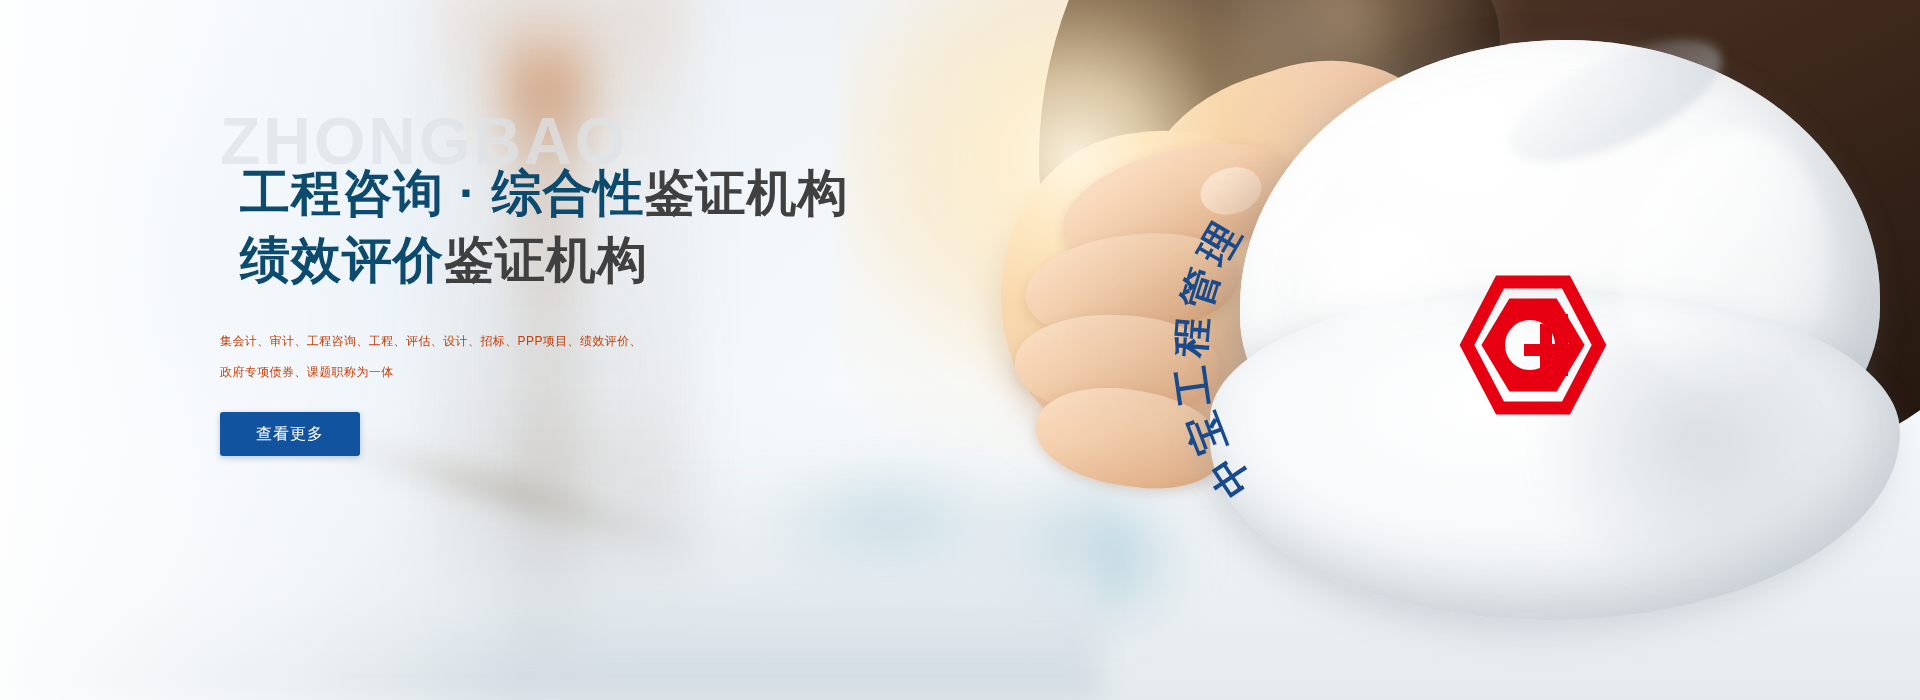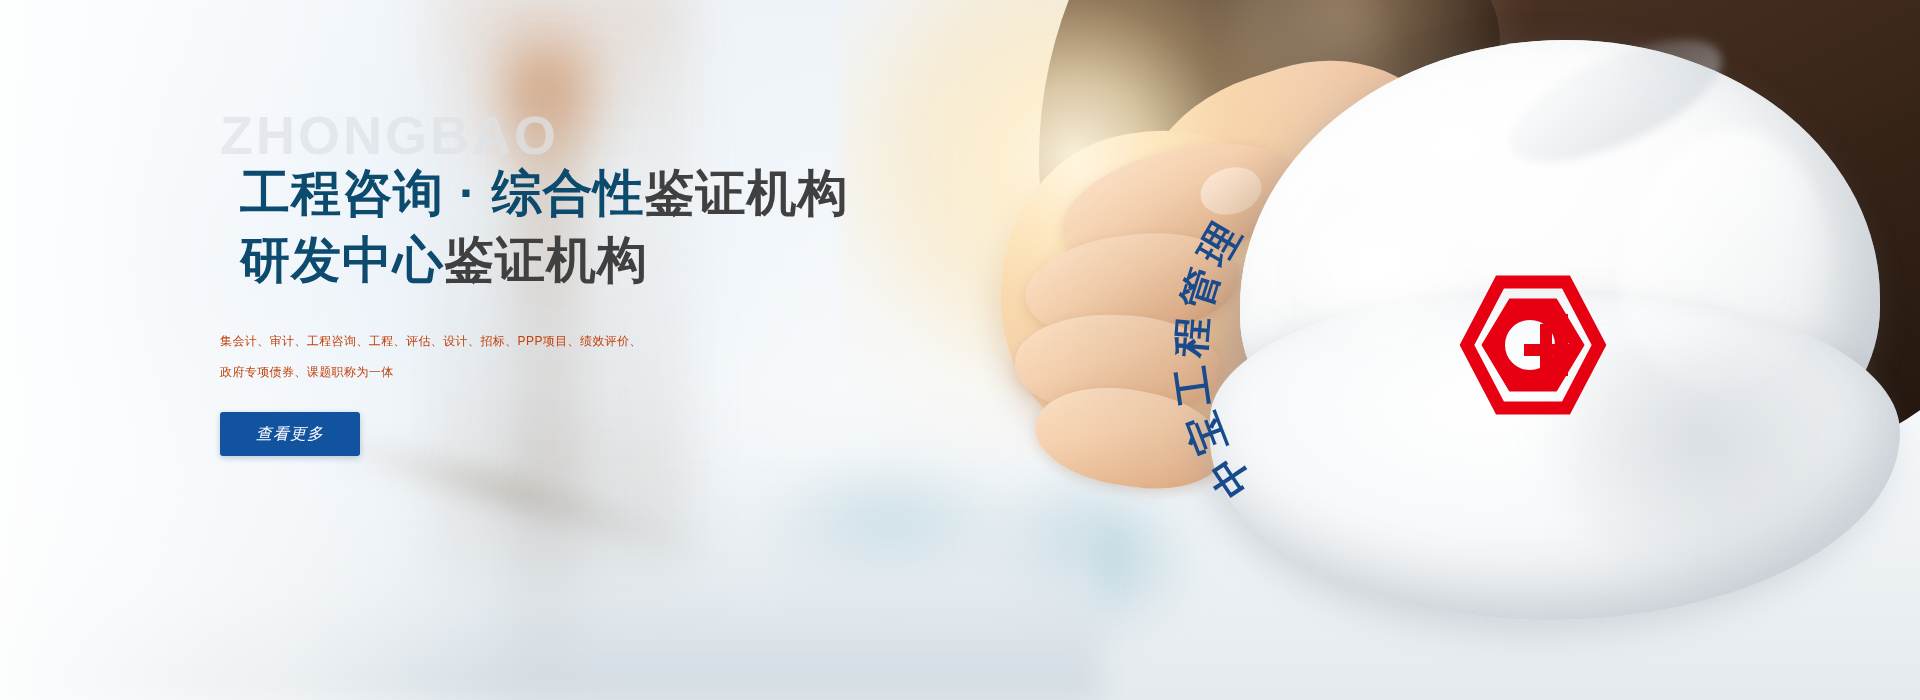--- a/index.html
+++ b/index.html
@@ -218,21 +218,21 @@
   .brand-arc text{
     font-family:"DejaVu Sans","Liberation Sans",sans-serif;
     font-weight:bold;font-size:40px;fill:#184a8c;letter-spacing:6px;
   }
 
   
   .content{position:absolute;left:220px;top:108px;width:760px;z-index:30;}
 
   .watermark{
     position:absolute;left:0;top:0;
-    font-size:54px;font-weight:bold;letter-spacing:3px;
+    font-size:66px;font-weight:bold;letter-spacing:3px;
     color:#dfe3e7;opacity:.72;line-height:1;
     white-space:nowrap;user-select:none;
   }
 
   .headline{position:relative;margin-top:52px;}
   .hl-line{
     font-size:50px;font-weight:bold;line-height:1.34;white-space:nowrap;
     letter-spacing:1px;
   }
   .hl-blue{color:#0c4a6e;margin-left:20px;}
@@ -244,21 +244,20 @@
     white-space:nowrap;
   }
 
   .cta{
     display:inline-block;margin-top:24px;
     background:#12539f;color:#ffffff;
     font-size:16px;letter-spacing:1px;
     padding:14px 36px;border:none;border-radius:3px;
     cursor:pointer;line-height:1;
     box-shadow:0 2px 6px rgba(12,60,120,.25);
-    font-style:italic;
   }
 </style>
 </head>
 <body>
 
 <div class="banner">
 
   <div class="bg">
     <div class="bg-sky"></div>
     <div class="bg-haze-left"></div>
@@ -329,21 +328,21 @@
 
   <div class="content">
 
     <div class="watermark">ZHONGBAO</div>
 
     <div class="headline">
       <div class="hl-line">
         <span class="hl-blue">工程咨询 · 综合性</span><span class="hl-orange">鉴证机构</span>
       </div>
       <div class="hl-line">
-        <span class="hl-blue">研发中心</span><span class="hl-orange">鉴证机构</span>
+        <span class="hl-blue">绩效评价</span><span class="hl-orange">鉴证机构</span>
       </div>
     </div>
 
     <div class="desc">
       <div class="desc-line">集会计、审计、工程咨询、工程、评估、设计、招标、PPP项目、绩效评价、</div>
       <div class="desc-line">政府专项债券、课题职称为一体</div>
     </div>
 
     <button class="cta">查看更多</button>
   </div>

